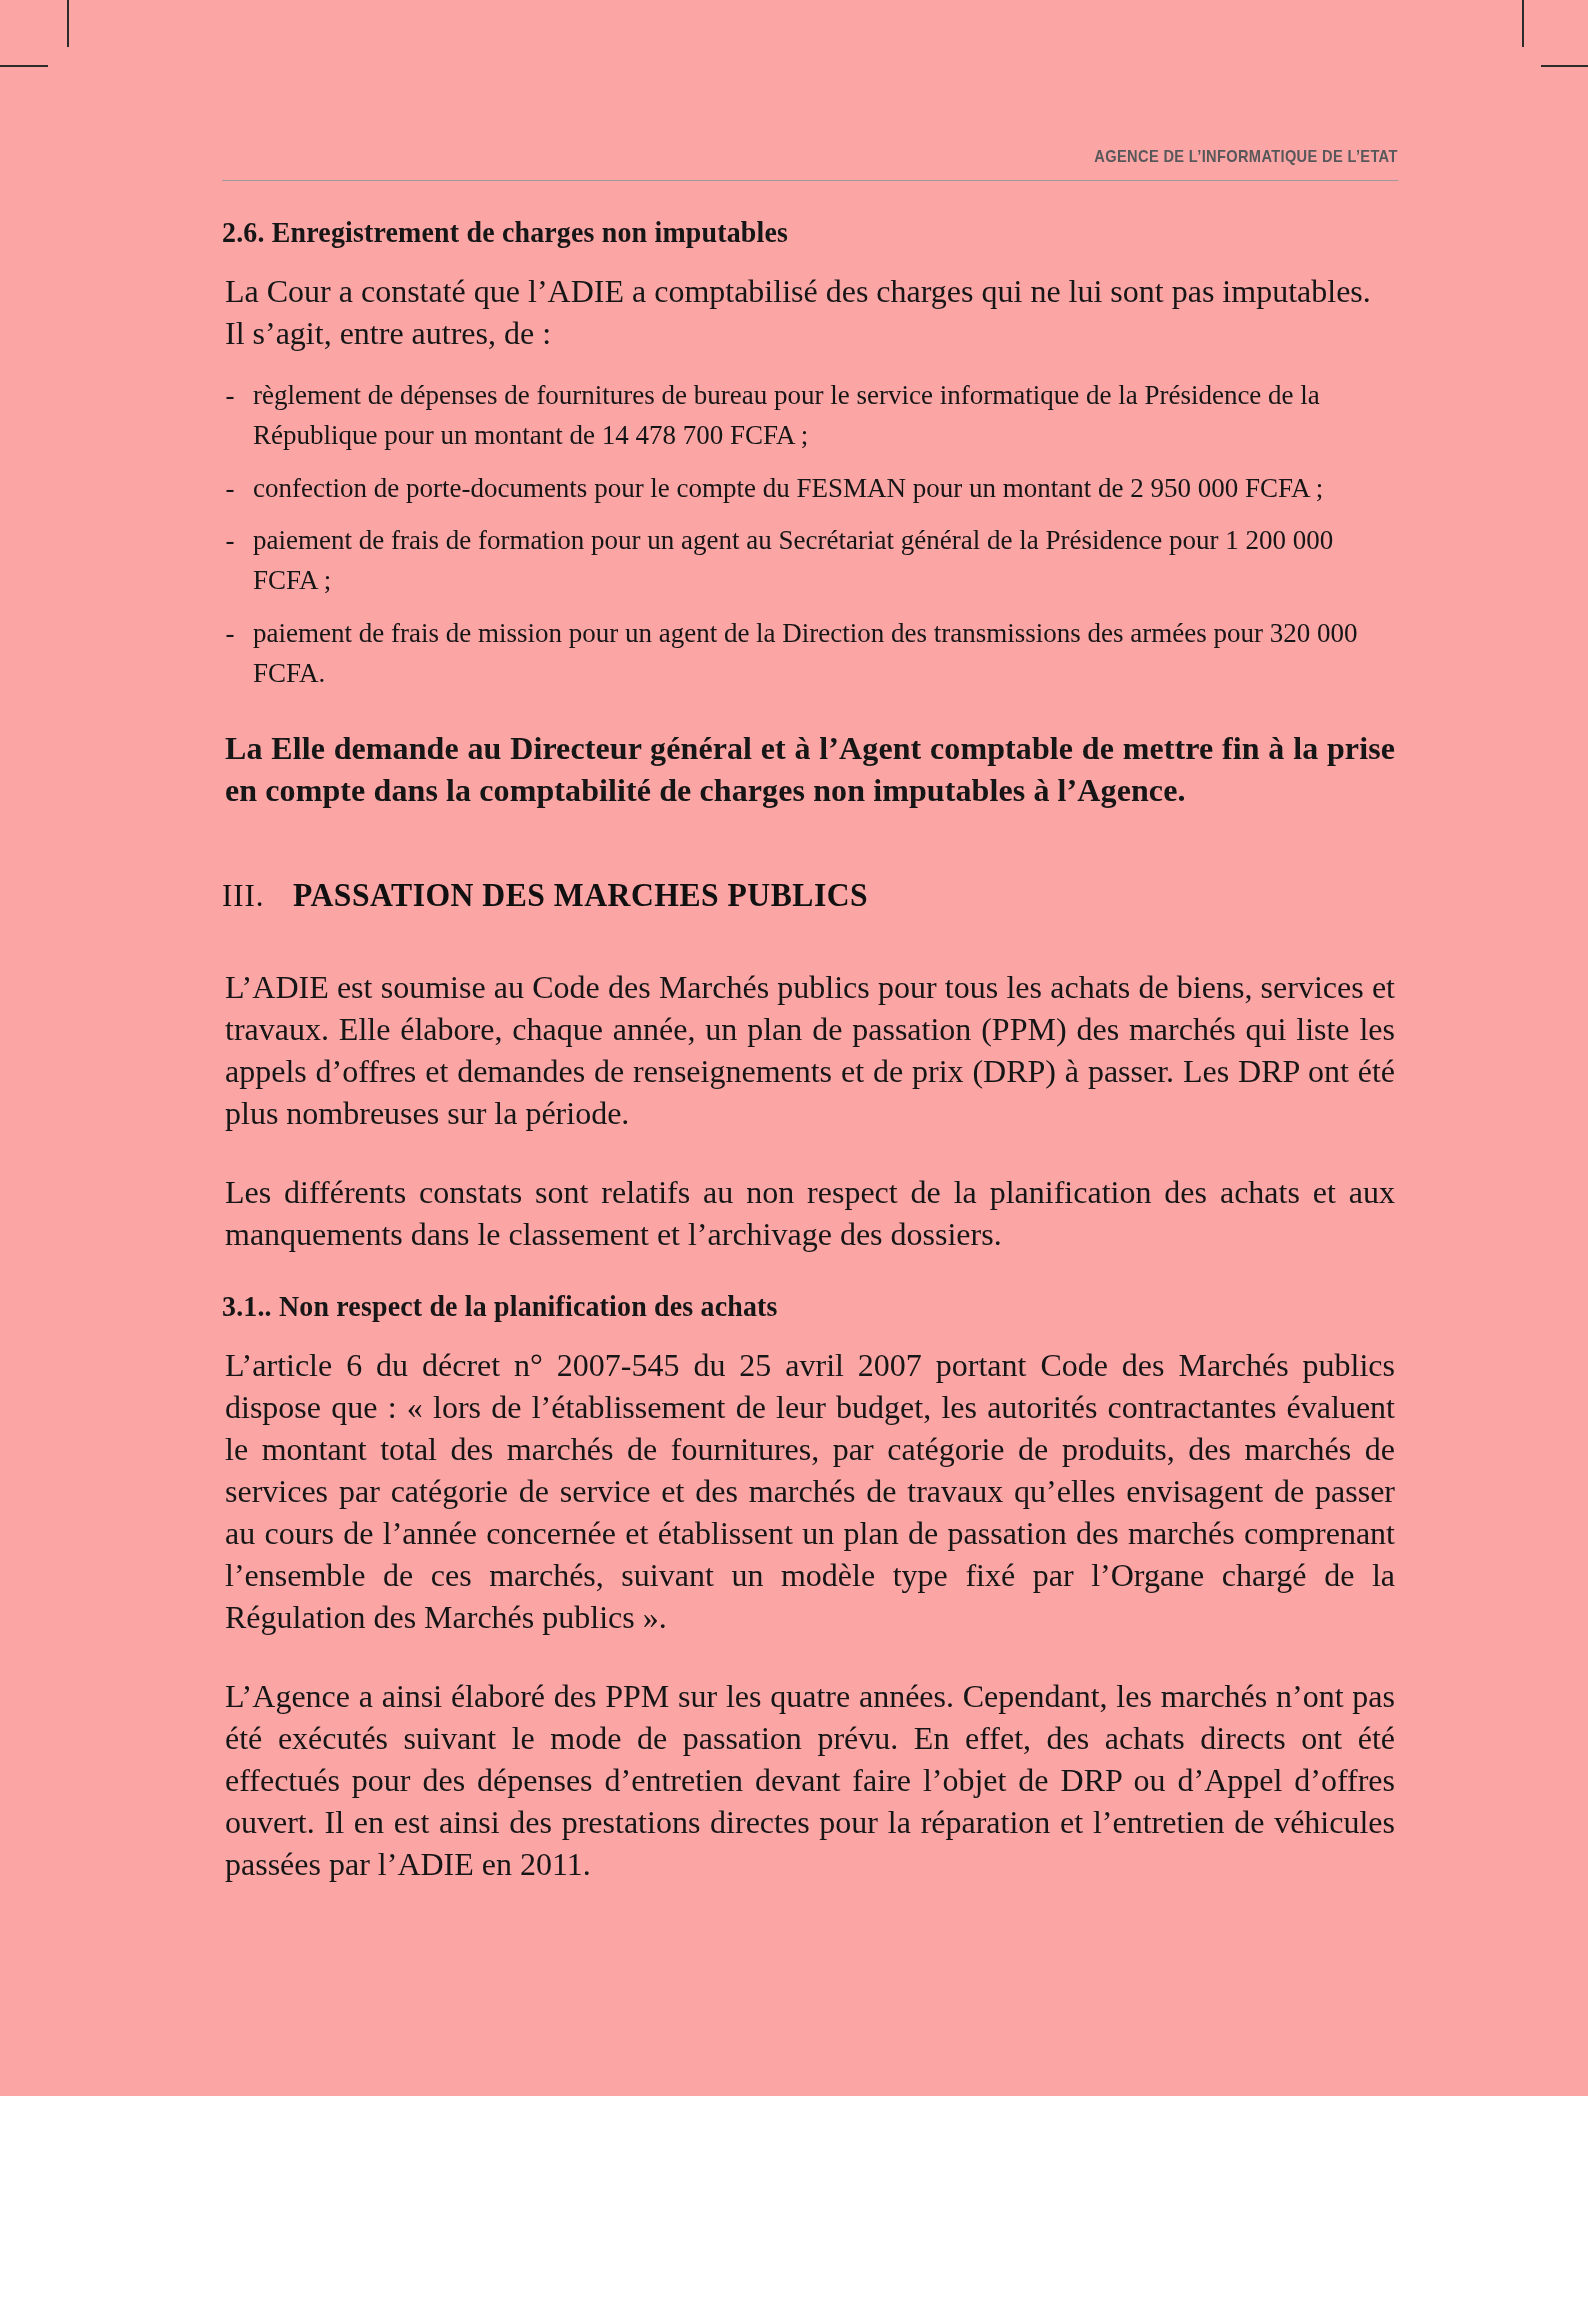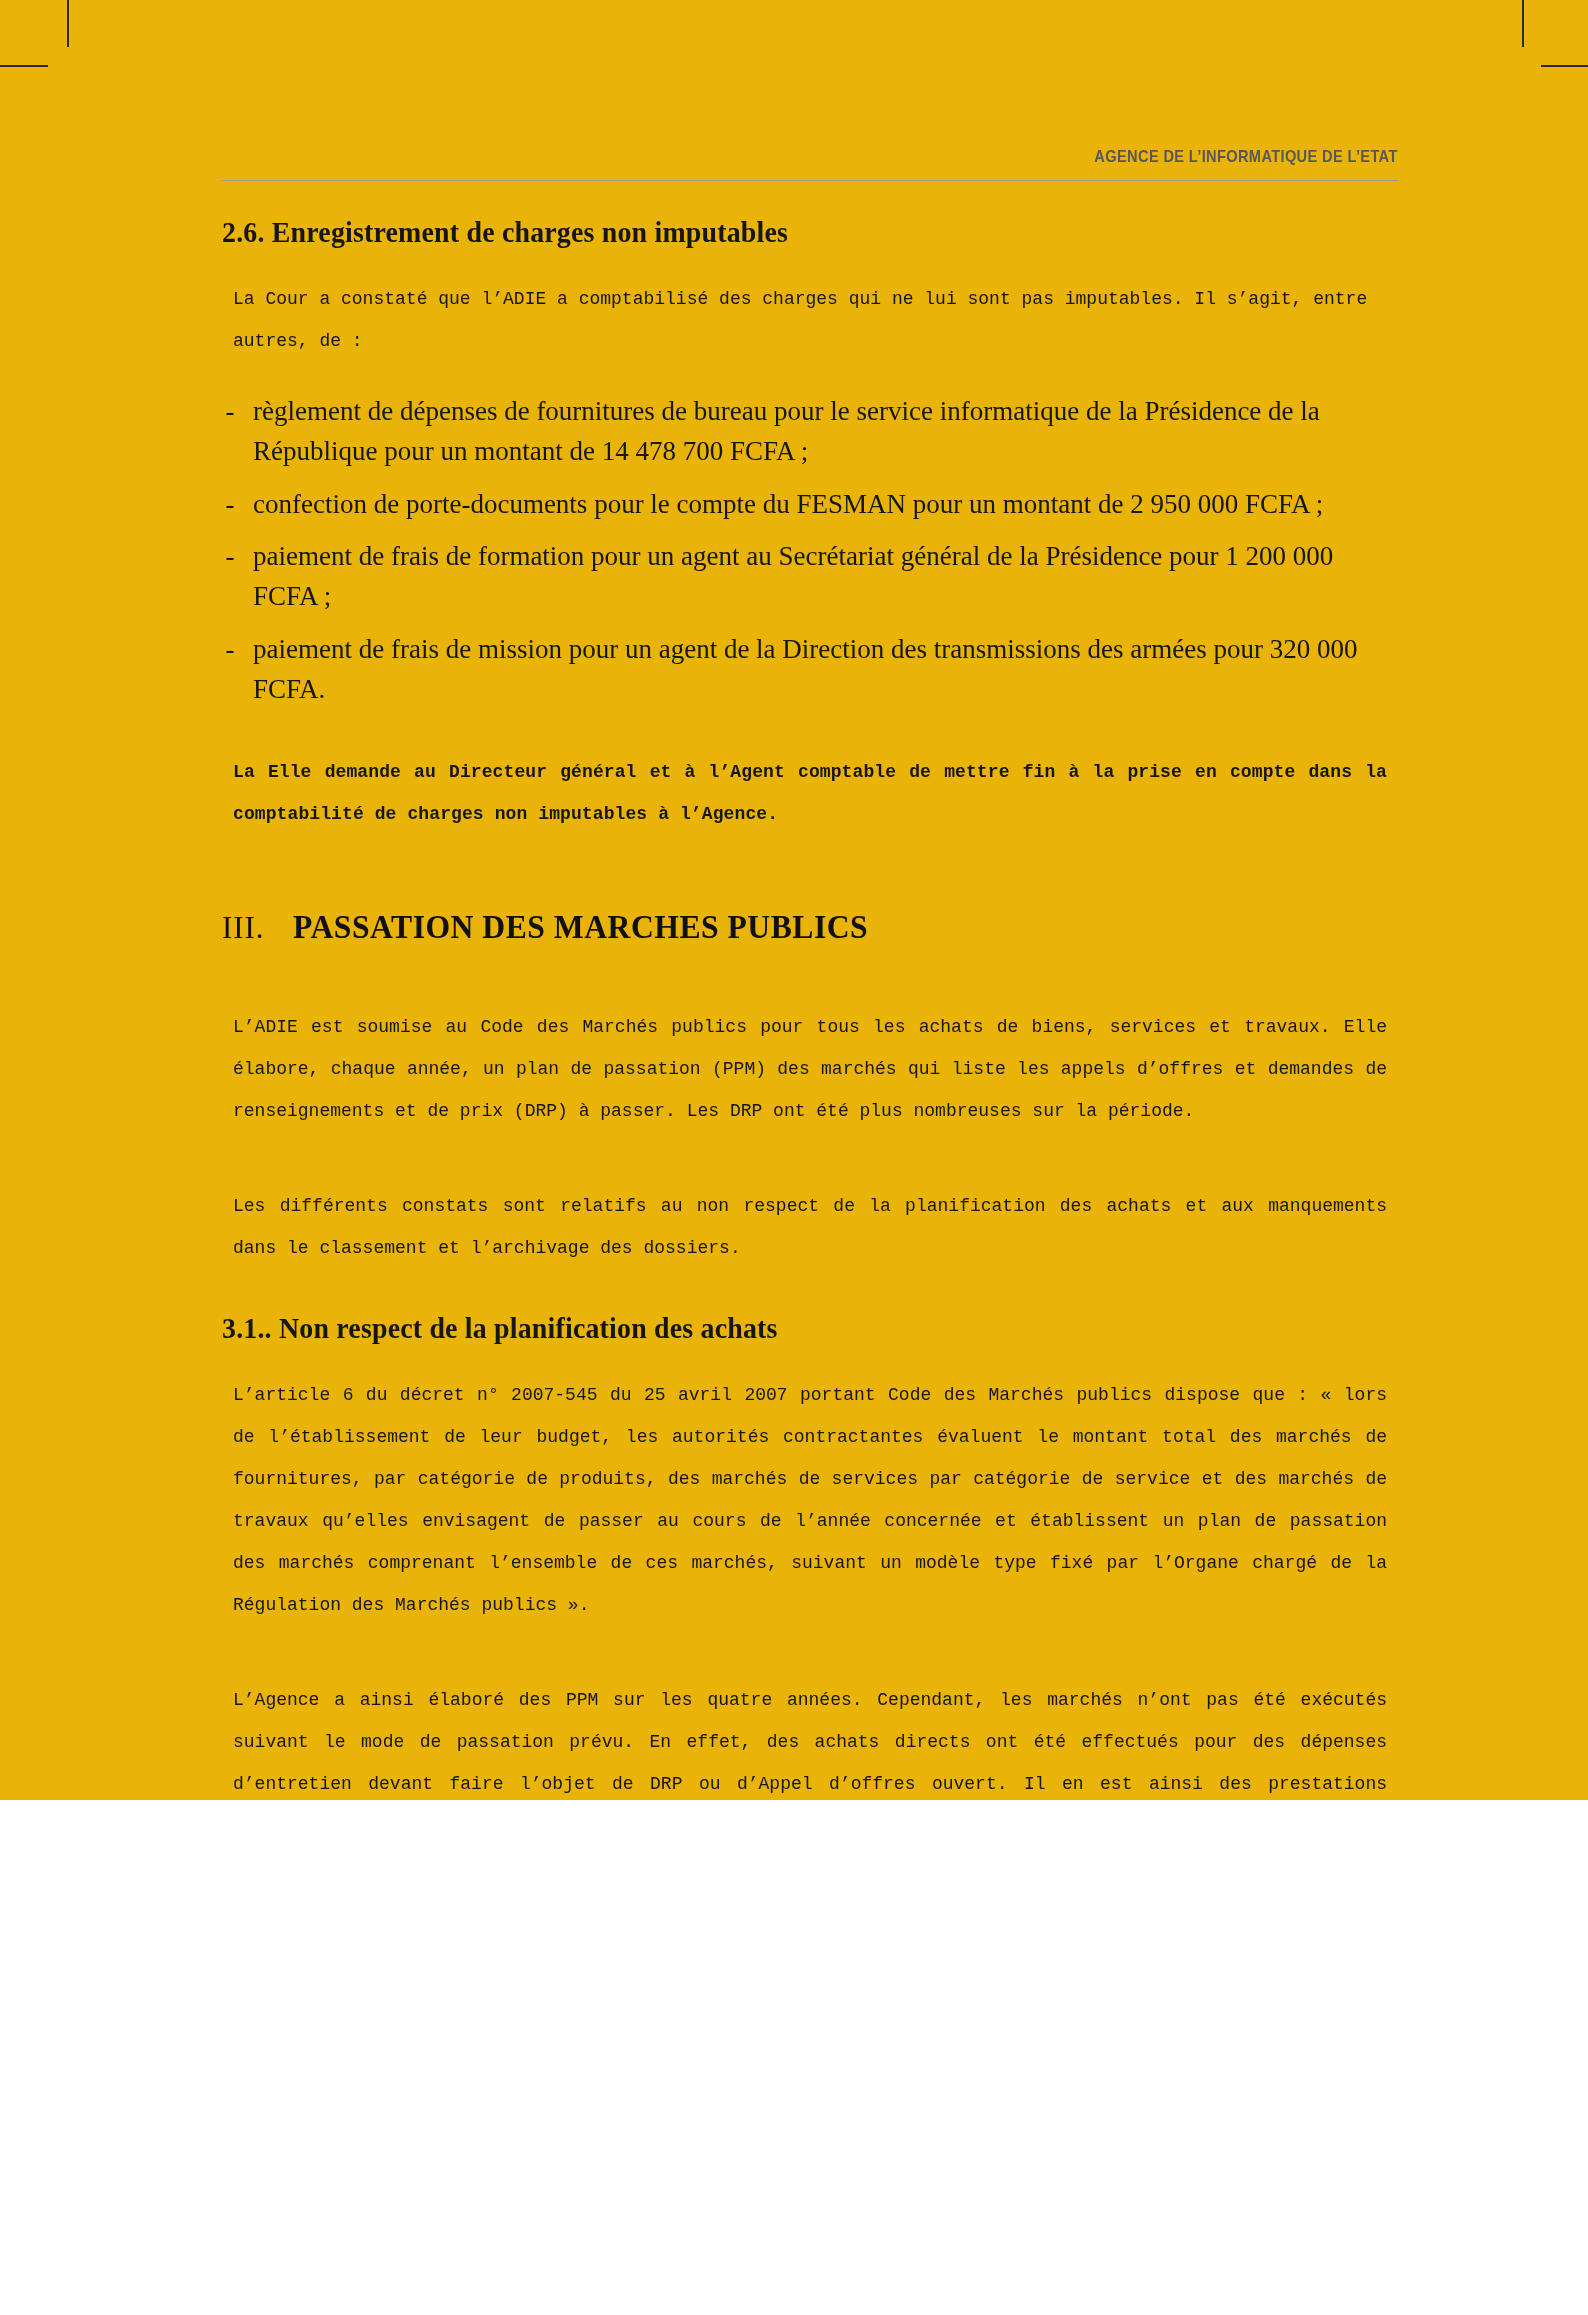--- a/index.html
+++ b/index.html
@@ -4,22 +4,22 @@
 <style>
   html, body {
     margin: 0;
     padding: 0;
     background: #ffffff;
   }
 
   .page {
     position: relative;
     width: 1588px;
-    height: 1800px;
-    background: #eab308;
+    height: 2096px;
+    background: #fca5a5;
     overflow: hidden;
     font-family: "Liberation Serif", "DejaVu Serif", serif;
     color: #1a1a1a;
   }
 
   
   .crop {
     position: absolute;
     background: #2b2b2b;
   }
@@ -98,27 +98,26 @@
     font-weight: bold;
     font-size: 33px;
     letter-spacing: 0.5px;
     transform: scaleX(0.96);
     transform-origin: left center;
     white-space: nowrap;
   }
 
   
   p.body {
-    margin: 11px;
-    font-size: 18px;
+    margin: 3px;
+    font-size: 32px;
     line-height: 42px;
     text-align: justify;
     text-justify: inter-word;
     color: #161616;
-    font-family: Liberation Mono, monospace;
   }
   p.body.flush { text-align: left; }
   p.body.bold {
     font-weight: bold;
     letter-spacing: 0.1px;
   }
 
   
   ul.dash-list {
     margin: 0;

